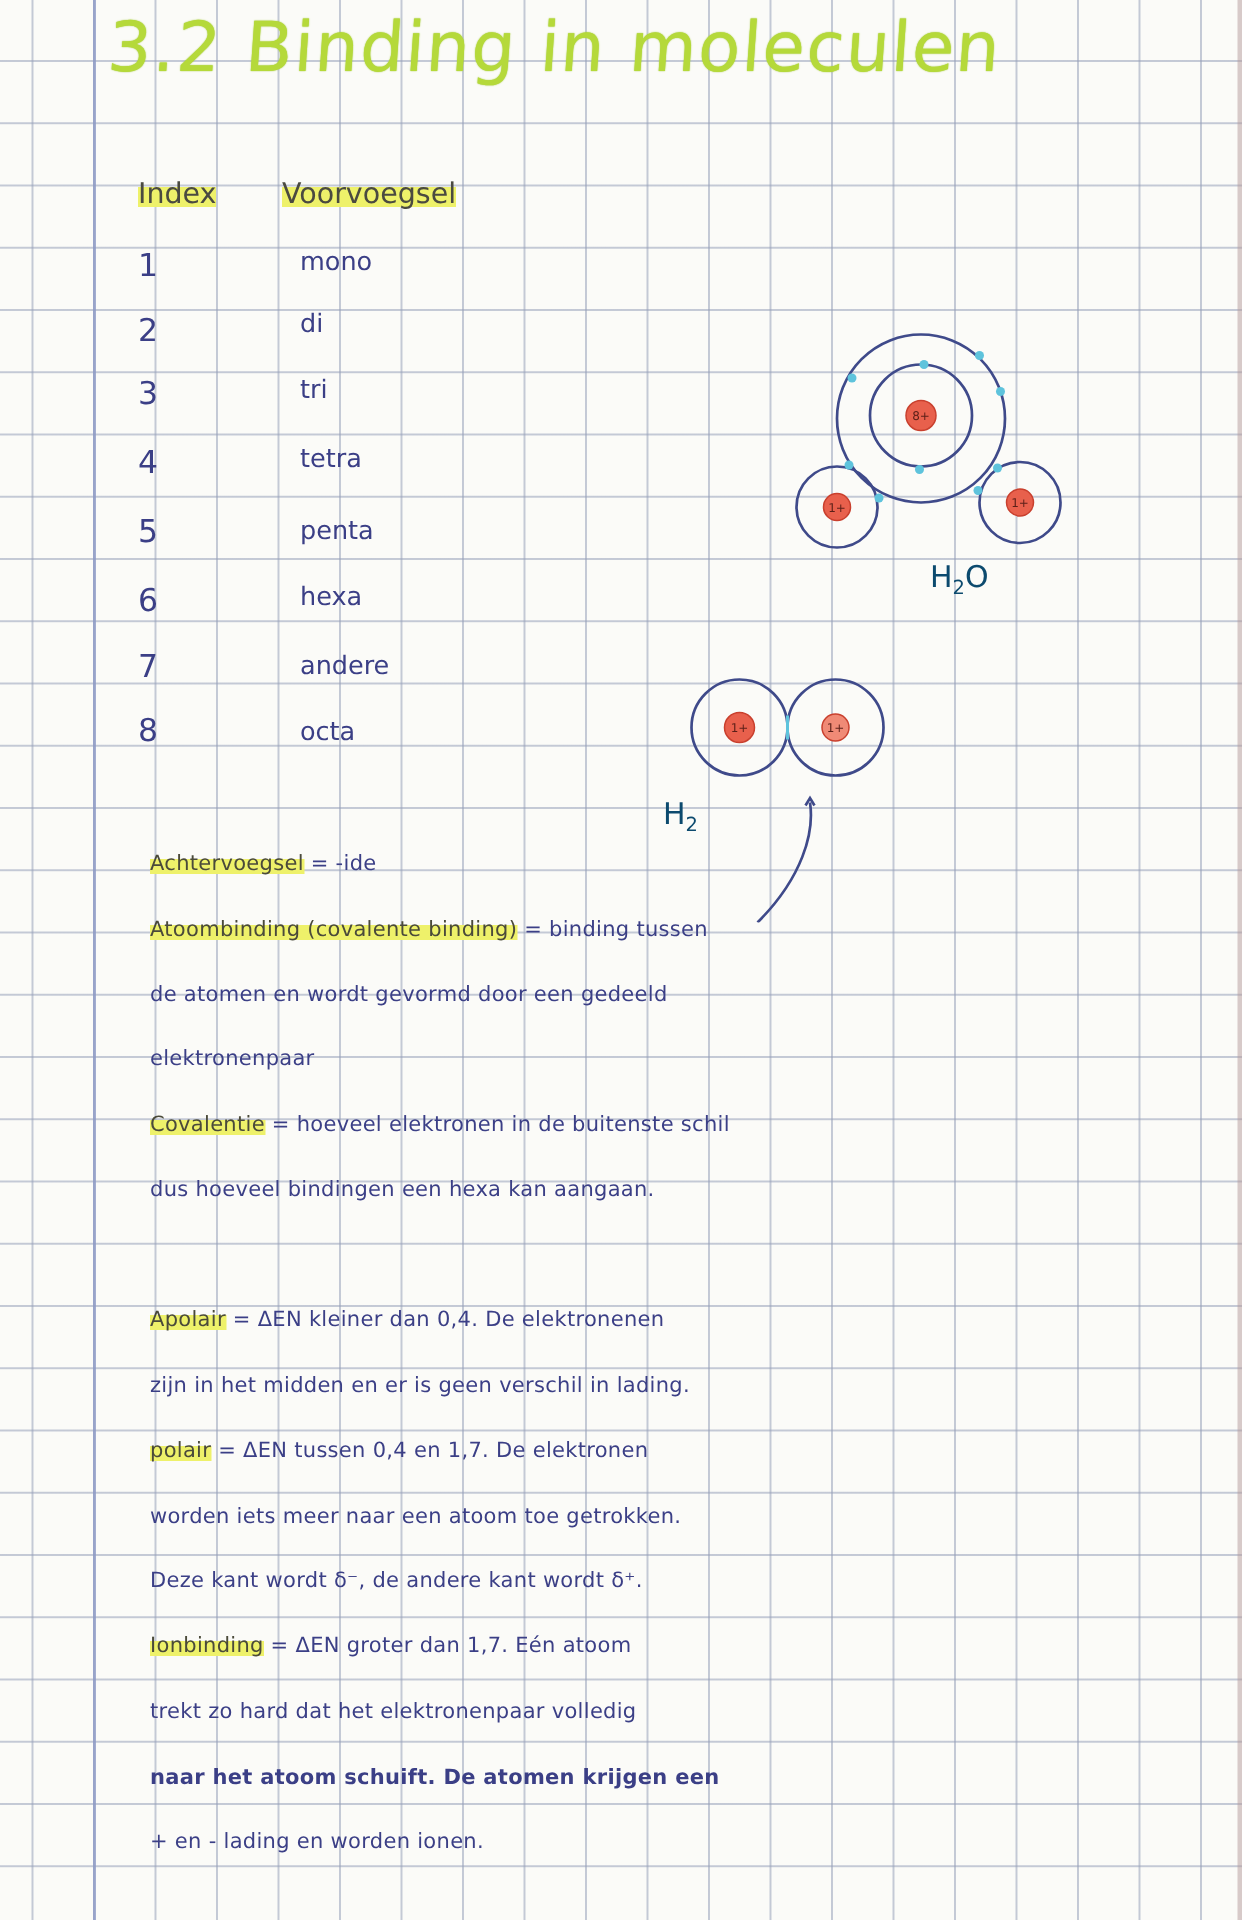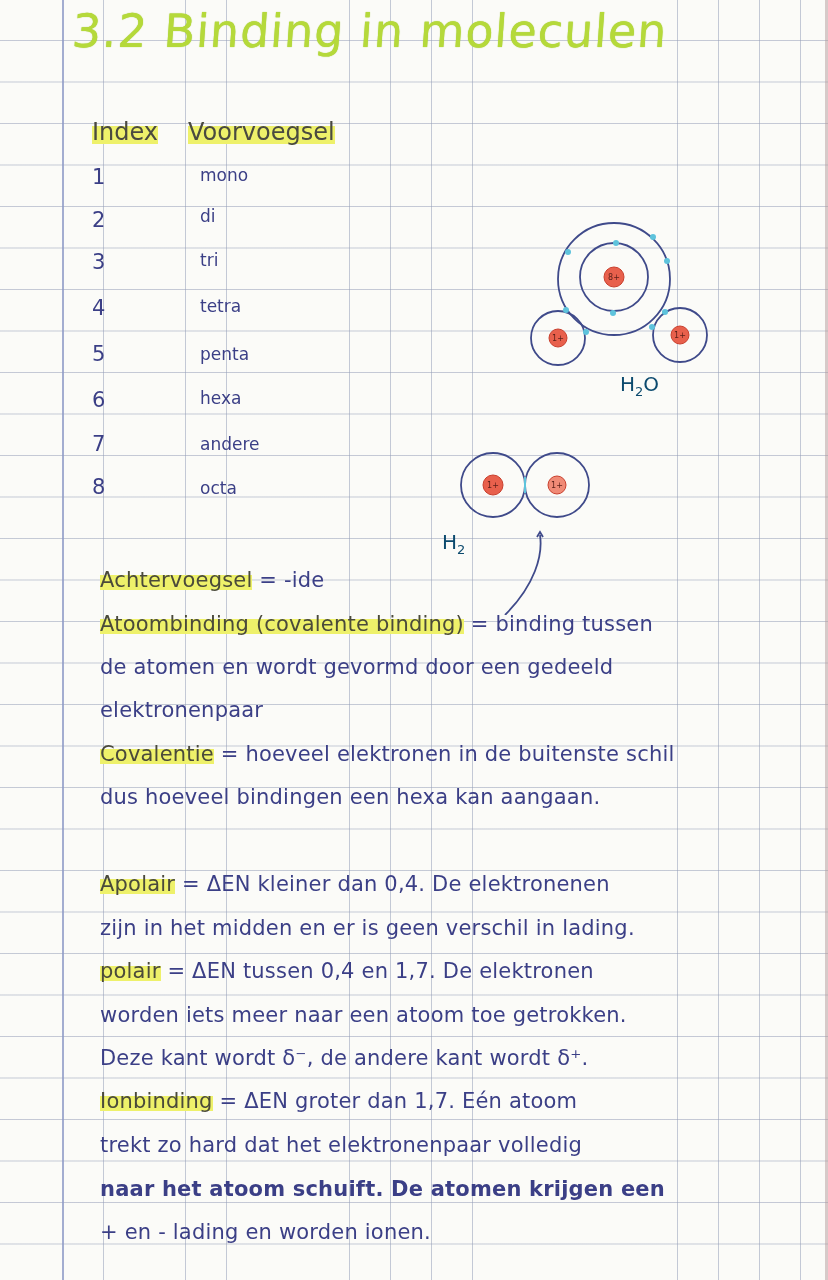--- a/index.html
+++ b/index.html
@@ -23,24 +23,24 @@
   }
   .title {
     position:absolute; left:72px; top:4px;
     font-family: "DejaVu Sans", sans-serif;
     font-size:46px; letter-spacing:1px;
     color:#b5d93a; font-weight:normal;
     transform: skewX(-4deg);
     text-shadow: 0 0 1px #9cc52c;
   }
   .hl { background: linear-gradient(to bottom, transparent 30%, #eef16a 30%, #eef16a 92%, transparent 92%); color:#4a4a3a; }
-  .tbl-h { position:absolute; top:118px; font-size:24px; color:#4a4a40; }
+  .tbl-h { position:absolute; top:118px; font-size:19px; color:#4a4a40; }
   .tbl-idx { position:absolute; left:92px; font-size:21px; }
   .tbl-val { position:absolute; left:200px; font-size:17px; }
-  .line { position:absolute; left:100px; font-size:21px; white-space:nowrap; letter-spacing:0.2px; }
+  .line { position:absolute; left:100px; font-size:14px; white-space:nowrap; letter-spacing:0.2px; }
   .diagram { position:absolute; }
   .mol-label { position:absolute; font-size:20px; color:#0c4a6e; }
 </style>
 </head>
 <body>
 
 <div class="margin-line"></div>
 <div class="right-edge"></div>
 
 <div class="title">3.2 Binding in moleculen</div>

